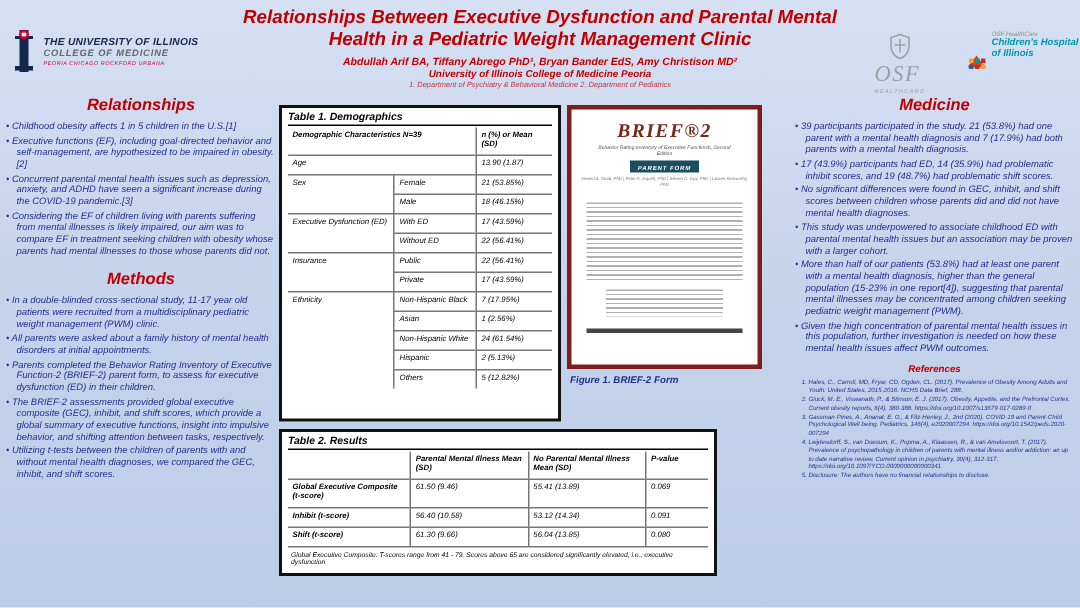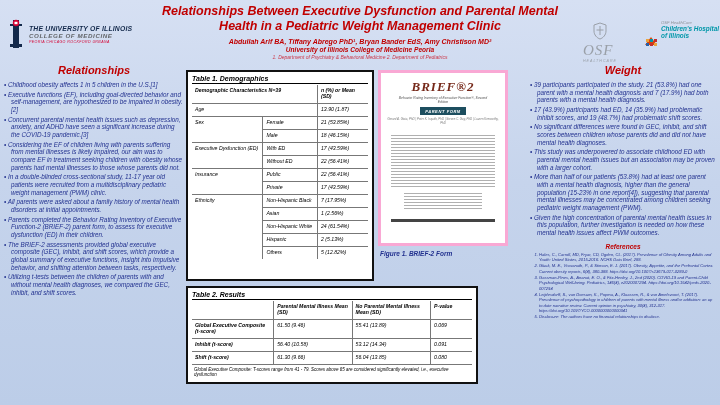--- a/index.html
+++ b/index.html
@@ -60,21 +60,21 @@
   table.data th, table.data td { font-size:5.2px; padding:3px 3px; vertical-align:top; text-align:left; line-height:1.15; }
   table.data th { font-weight:bold; }
   table.data td { border-top:1px solid #777; }
   .t1 .val, .t2 td + td, .t2 th + th { border-left:1px solid #777; }
   .t1 td.sub:not(:empty) { border-left:1px solid #777; }
   .t1 td.cat:empty { border-top:none; }
   .t2 td:first-child { font-weight:bold; }
   .footnote { font-size:4.5px; color:#000; border-top:1px solid #777; padding:2px 2px 0; line-height:1.25; }
 
   
-  .fig-frame { left:378px; top:70px; width:130px; height:176px; background:#fff; border:3px solid #f9a8d4; padding:6px 6px 4px; }
+  .fig-frame { left:378px; top:70px; width:130px; height:176px; background:#fff; border:3px solid #7f1d1d; padding:6px 6px 4px; }
   .brief-title { font-family:"Liberation Serif", serif; color:#76291a; font-size:13px; font-weight:bold; text-align:center; letter-spacing:1px; }
   .brief-sub { font-size:3.4px; color:#555; text-align:center; width:80%; margin:1px auto 3px; line-height:1.2; }
   .brief-badge { display:block; width:46px; margin:0 auto; background:#1d4e5f; color:#fff; font-size:4px; font-weight:bold; text-align:center; letter-spacing:.6px; padding:1.5px 0; }
   .brief-authors { font-size:2.9px; color:#777; text-align:center; margin-top:2px; }
   .fake-lines { margin:6px auto 0; width:92%; background:repeating-linear-gradient(180deg,#b0b0b0 0 1px,transparent 1px 3px); }
   .fl-a { height:52px; margin-top:10px; }
   .fl-b { height:18px; width:70%; }
   .brief-bar { width:92%; height:3px; background:#444; margin:8px auto 2px; }
   .fig-caption { left:380px; top:250px; width:130px; font-size:6.5px; font-weight:bold; color:#22318f; }
 
@@ -144,20 +144,21 @@
 
 <section class="abs col col-left">
   <h2 class="sec">Relationships</h2>
   <ul class="bullets">
 
   <li>Childhood obesity affects 1 in 5 children in the U.S.[1]</li>
       <li>Executive functions (EF), including goal-directed behavior and self-management, are hypothesized to be impaired in obesity.[2]</li>
       <li>Concurrent parental mental health issues such as depression, anxiety, and ADHD have seen a significant increase during the COVID-19 pandemic.[3]</li>
       <li>Considering the EF of children living with parents suffering from mental illnesses is likely impaired, our aim was to compare EF in treatment seeking children with obesity whose parents had mental illnesses to those whose parents did not.</li>
     </ul>
+  <h2 class="sec" style="margin-top:9px">Methods</h2>
   <ul class="bullets">
 
   <li>In a double-blinded cross-sectional study, 11-17 year old patients were recruited from a multidisciplinary pediatric weight management (PWM) clinic.</li>
       <li>All parents were asked about a family history of mental health disorders at initial appointments.</li>
       <li>Parents completed the Behavior Rating Inventory of Executive Function-2 (BRIEF-2) parent form, to assess for executive dysfunction (ED) in their children.</li>
       <li>The BRIEF-2 assessments provided global executive composite (GEC), inhibit, and shift scores, which provide a global summary of executive functions, insight into impulsive behavior, and shifting attention between tasks, respectively.</li>
       <li>Utilizing t-tests between the children of parents with and without mental health diagnoses, we compared the GEC, inhibit, and shift scores.</li>
     </ul>
 </section>
 
@@ -290,21 +291,21 @@
           <td>61.30 (9.66)</td>
           <td>56.04 (13.85)</td>
           <td>0.080</td>
         </tr>
       </tbody>
   </table>
   <div class="footnote">Global Executive Composite: T-scores range from 41 - 79. Scores above 65 are considered significantly elevated, i.e., executive dysfunction</div>
 </div>
 
 <section class="abs col col-right">
-  <h2 class="sec">Weight</h2>
+  <h2 class="sec">Medicine</h2>
   <ul class="bullets">
 
   <li>39 participants participated in the study. 21 (53.8%) had one parent with a mental health diagnosis and 7 (17.9%) had both parents with a mental health diagnosis.</li>
       <li>17 (43.9%) participants had ED, 14 (35.9%) had problematic inhibit scores, and 19 (48.7%) had problematic shift scores.</li>
       <li>No significant differences were found in GEC, inhibit, and shift scores between children whose parents did and did not have mental health diagnoses.</li>
     </ul>
   <ul class="bullets">
 
   <li>This study was underpowered to associate childhood ED with parental mental health issues but an association may be proven with a larger cohort.</li>
       <li>More than half of our patients (53.8%) had at least one parent with a mental health diagnosis, higher than the general population (15-23% in one report[4]), suggesting that parental mental illnesses may be concentrated among children seeking pediatric weight management (PWM).</li>

